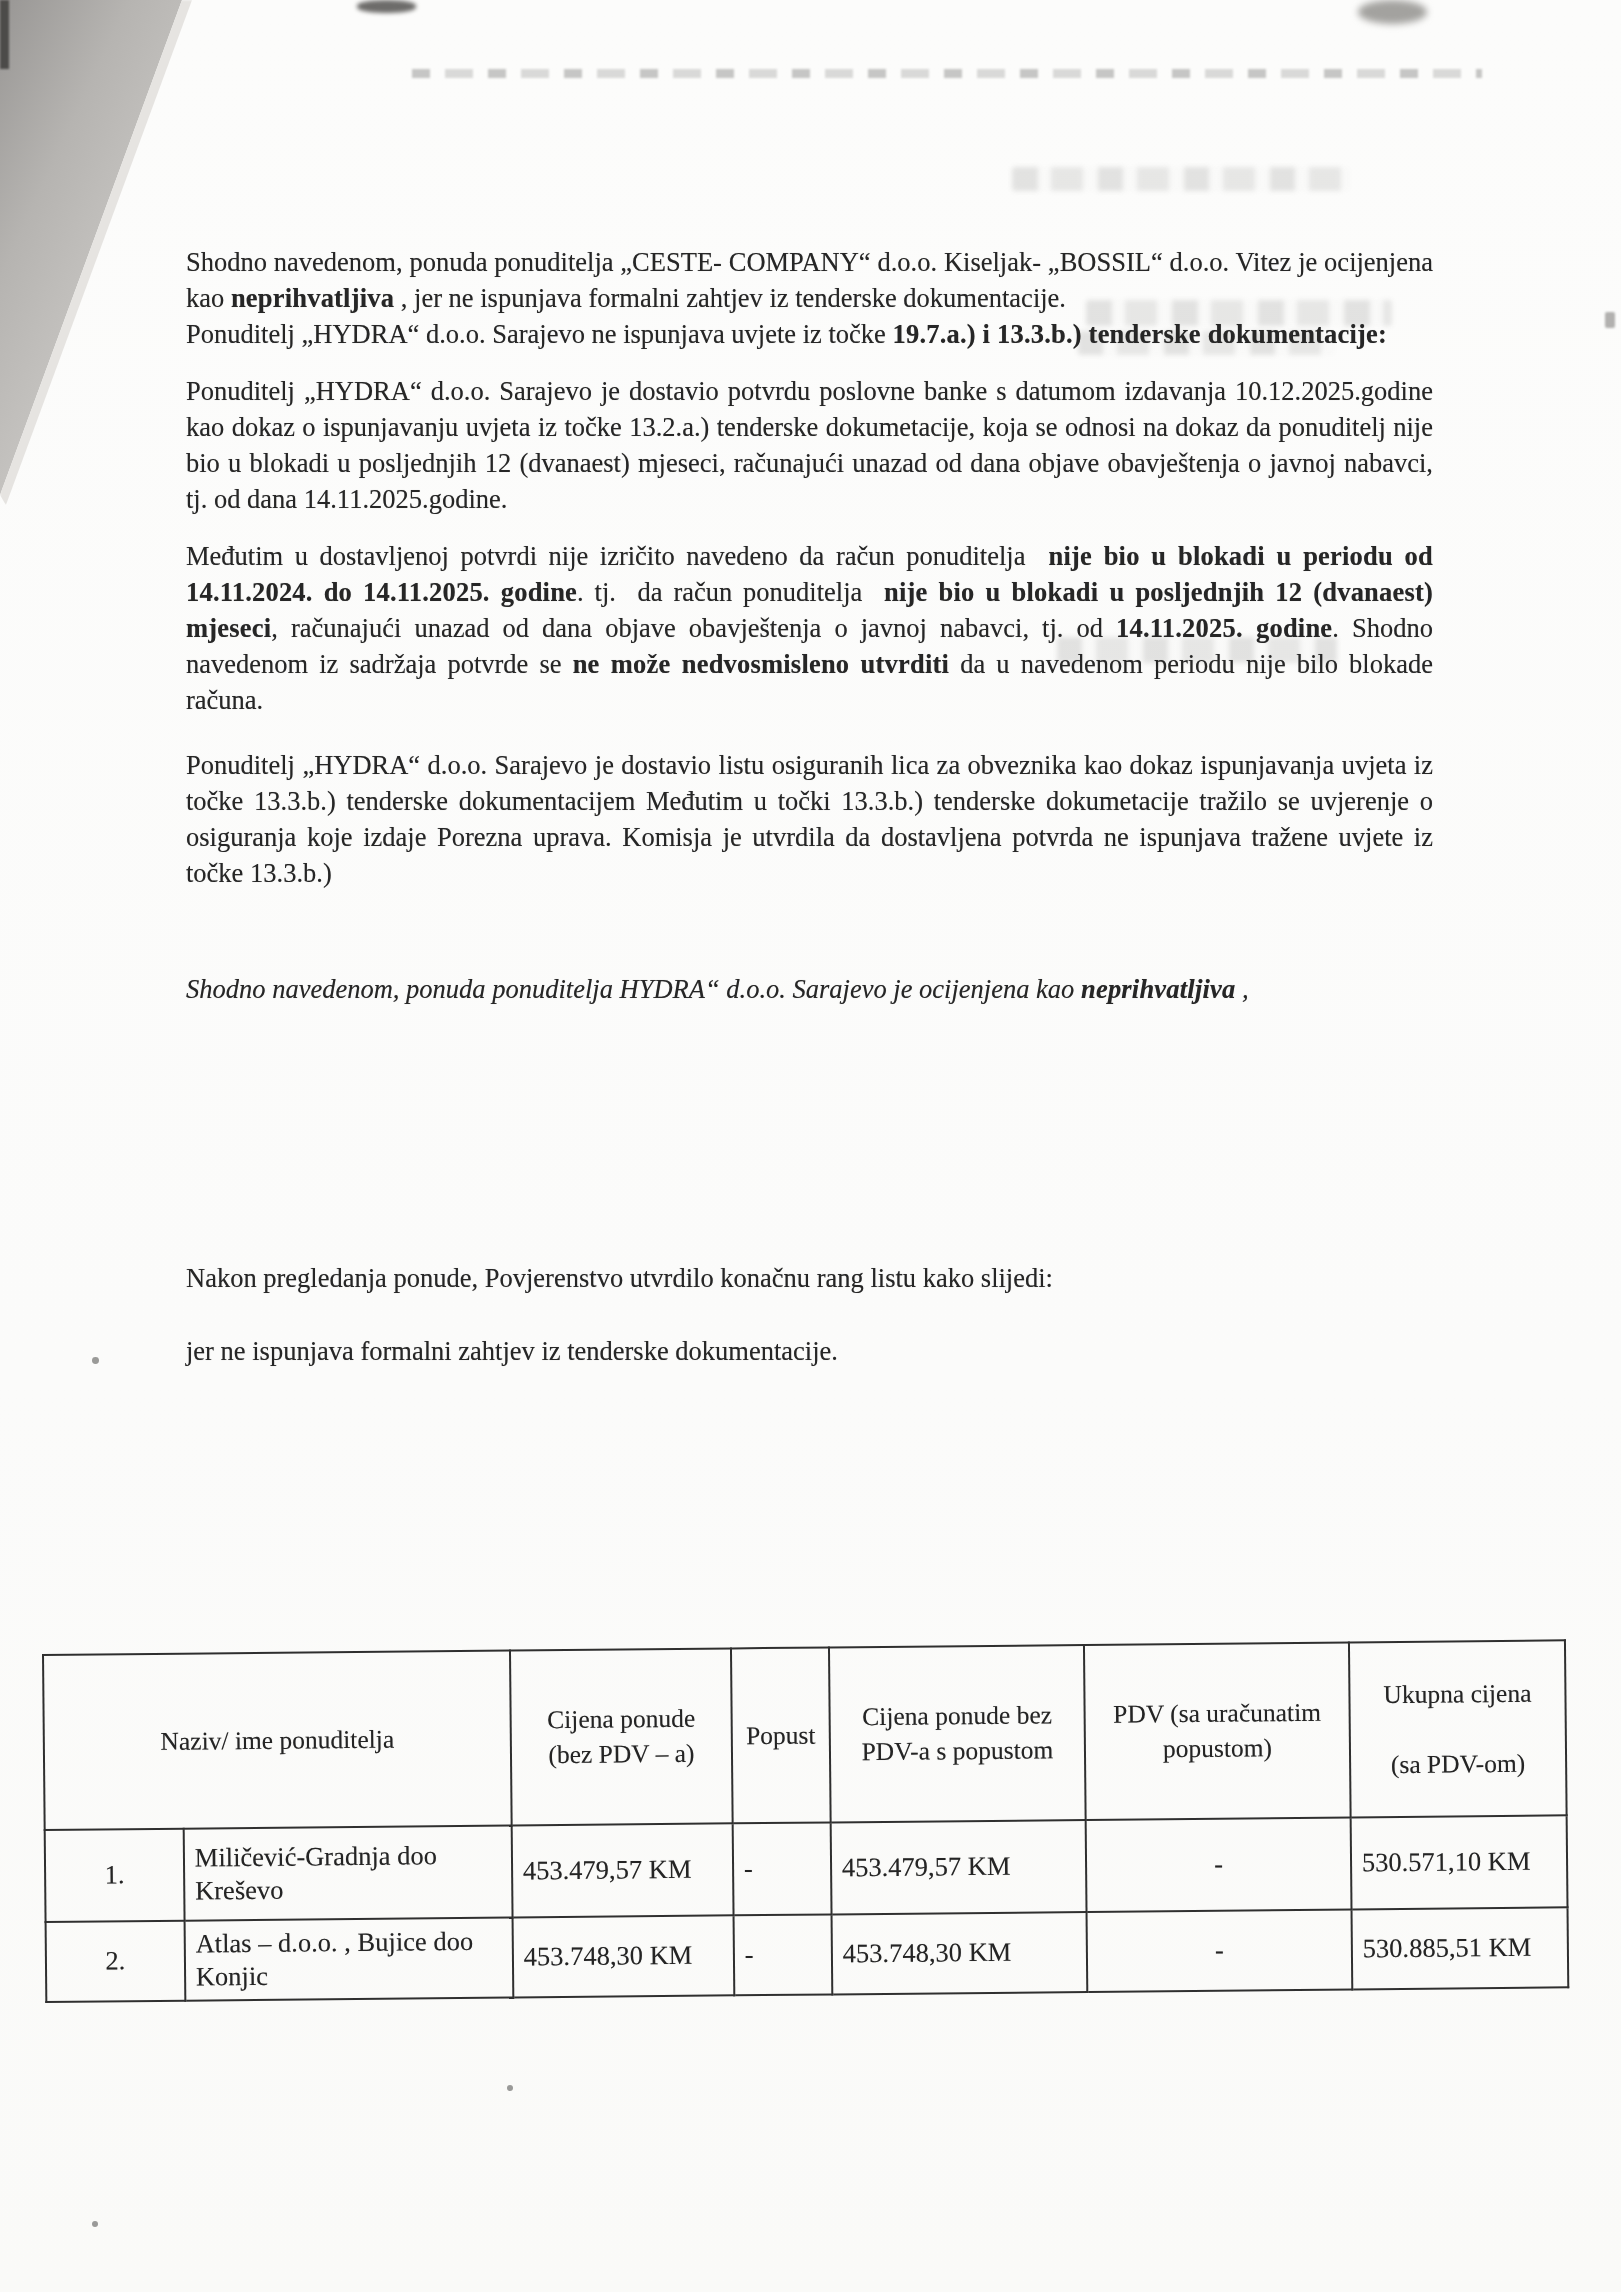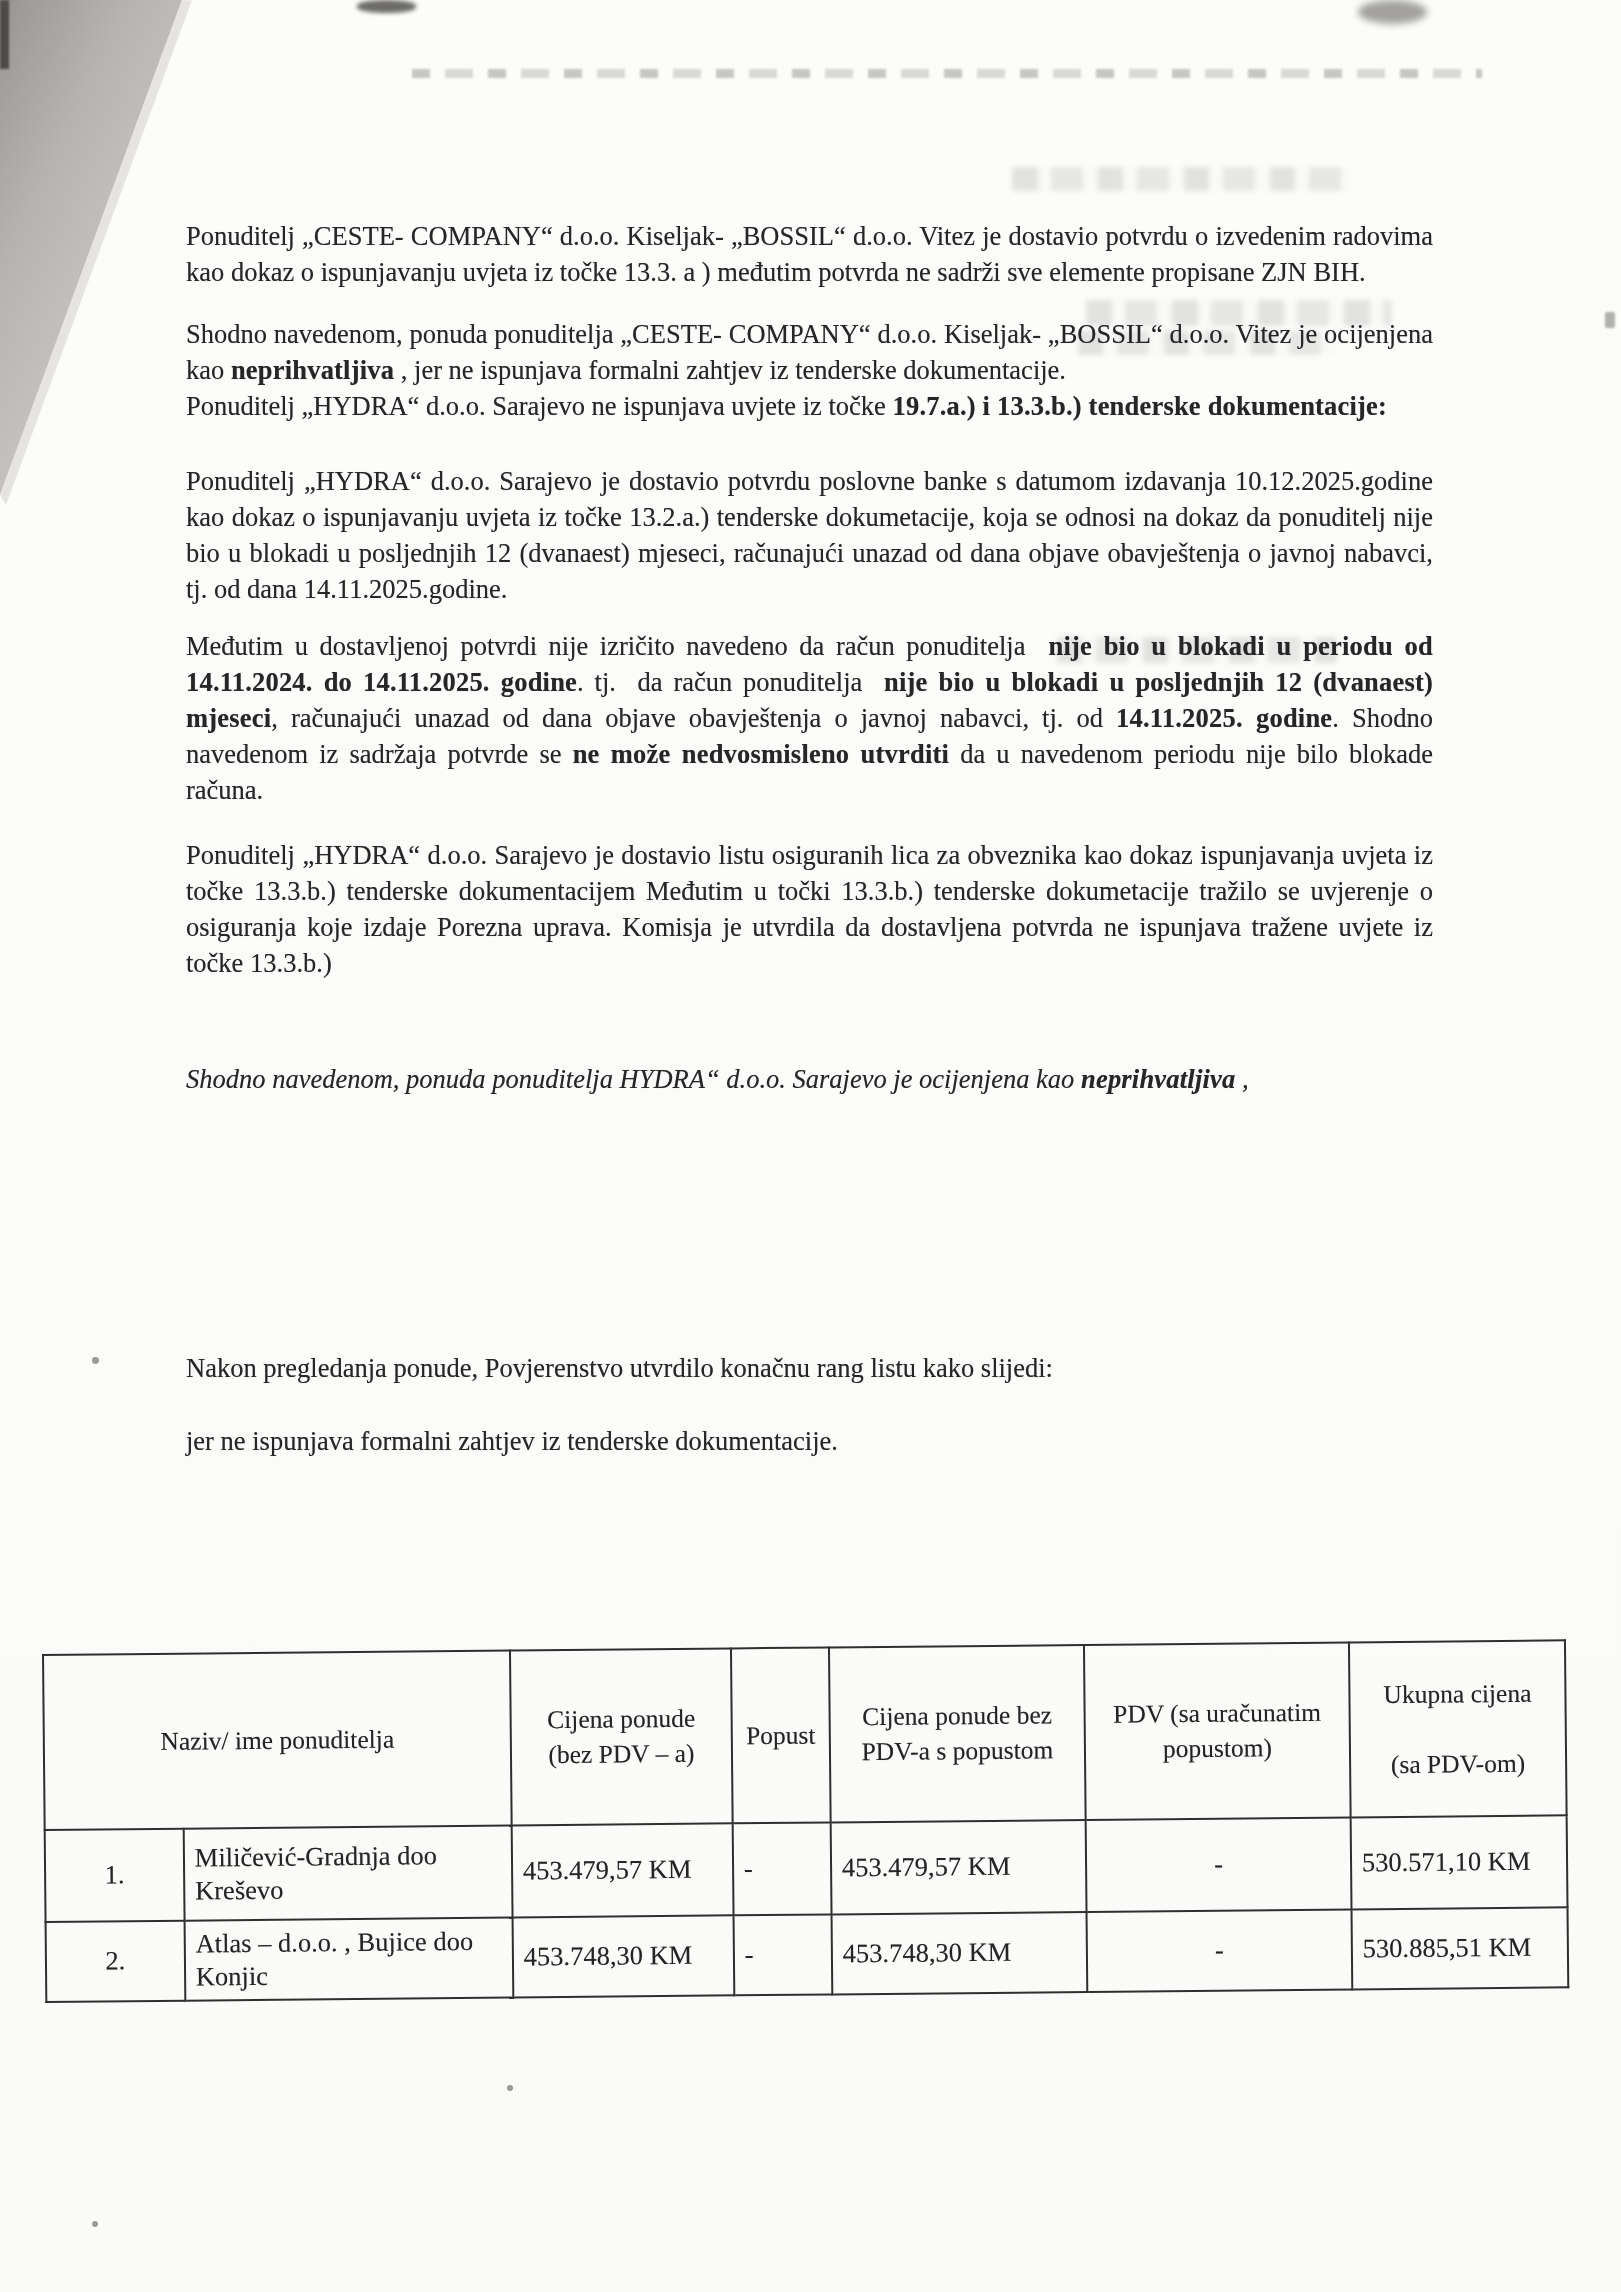--- a/index.html
+++ b/index.html
@@ -59,21 +59,21 @@
   .para {
     margin: 0;
     font-size: 26.5px;
     line-height: 36px;
     text-align: justify;
     white-space: pre-wrap;
     text-shadow: 0 0 0.7px rgba(20,20,20,.4);
   }
   .para b { font-weight: bold; letter-spacing: 0.2px; }
   .mt39 { margin-top: 26px; }
-  .mt24 { margin-top: 39px; }
+  .mt24 { margin-top: 21px; }
   .mt46 { margin-top: 21px; }
   .mt40 { margin-top: 29px; }
   .mt82 { margin-top: 80px; font-style: italic; }
   .mt38 { margin-top: 37px; }
   .mt258 { margin-top: 253px; }
 
   
   .table-wrap {
     position: absolute;
     left: 42px; top: 1654px; width: 1521px;
@@ -123,21 +123,20 @@
   <div class="artifact ghost g1"></div>
   <div class="artifact ghost g2"></div>
   <div class="artifact ghost g3"></div>
   <div class="artifact ghost g4"></div>
   <div class="artifact speck sp1"></div>
   <div class="artifact speck sp2"></div>
   <div class="artifact speck sp3"></div>
   <div class="artifact sp4"></div>
 
   <div class="content">
-    <p class="para"><span>Ponuditelj „CESTE- COMPANY“ d.o.o. Kiseljak- „BOSSIL“ d.o.o. Vitez je dostavio potvrdu o izvedenim radovima kao dokaz o ispunjavanju uvjeta iz točke 13.3. a ) međutim potvrda ne sadrži sve elemente propisane ZJN BIH.</span></p>
     <p class="para mt39"><span>Shodno navedenom, ponuda ponuditelja „CESTE- COMPANY“ d.o.o. Kiseljak- „BOSSIL“ d.o.o. Vitez je ocijenjena kao </span><b>neprihvatljiva</b><span> , jer ne ispunjava formalni zahtjev iz tenderske dokumentacije.
 Ponuditelj „HYDRA“ d.o.o. Sarajevo ne ispunjava uvjete iz točke </span><b>19.7.a.) i 13.3.b.) tenderske dokumentacije:</b></p>
     <p class="para mt24"><span>Ponuditelj „HYDRA“ d.o.o. Sarajevo je dostavio potvrdu poslovne banke s datumom izdavanja 10.12.2025.godine kao dokaz o ispunjavanju uvjeta iz točke 13.2.a.) tenderske dokumetacije, koja se odnosi na dokaz da ponuditelj nije bio u blokadi u posljednjih 12 (dvanaest) mjeseci, računajući unazad od dana objave obavještenja o javnoj nabavci, tj. od dana 14.11.2025.godine.</span></p>
     <p class="para mt46"><span>Međutim u dostavljenoj potvrdi nije izričito navedeno da račun ponuditelja  </span><b>nije bio u blokadi u periodu od 14.11.2024. do 14.11.2025. godine</b><span>. tj.  da račun ponuditelja  </span><b>nije bio u blokadi u posljednjih 12 (dvanaest) mjeseci</b><span>, računajući unazad od dana objave obavještenja o javnoj nabavci, tj. od </span><b>14.11.2025. godine</b><span>. Shodno navedenom iz sadržaja potvrde se </span><b>ne može nedvosmisleno utvrditi</b><span> da u navedenom periodu nije bilo blokade računa.</span></p>
     <p class="para mt40"><span>Ponuditelj „HYDRA“ d.o.o. Sarajevo je dostavio listu osiguranih lica za obveznika kao dokaz ispunjavanja uvjeta iz točke 13.3.b.) tenderske dokumentacijem Međutim u točki 13.3.b.) tenderske dokumetacije tražilo se uvjerenje o osiguranja koje izdaje Porezna uprava. Komisja je utvrdila da dostavljena potvrda ne ispunjava tražene uvjete iz točke 13.3.b.)</span></p>
     <p class="para mt82"><span>Shodno navedenom, ponuda ponuditelja HYDRA“ d.o.o. Sarajevo je ocijenjena kao </span><b>neprihvatljiva</b><span> ,</span></p>
     <p class="para mt258"><span>Nakon pregledanja ponude, Povjerenstvo utvrdilo konačnu rang listu kako slijedi:</span></p>
     <p class="para mt38"><span>jer ne ispunjava formalni zahtjev iz tenderske dokumentacije.</span></p>
   </div>
 

